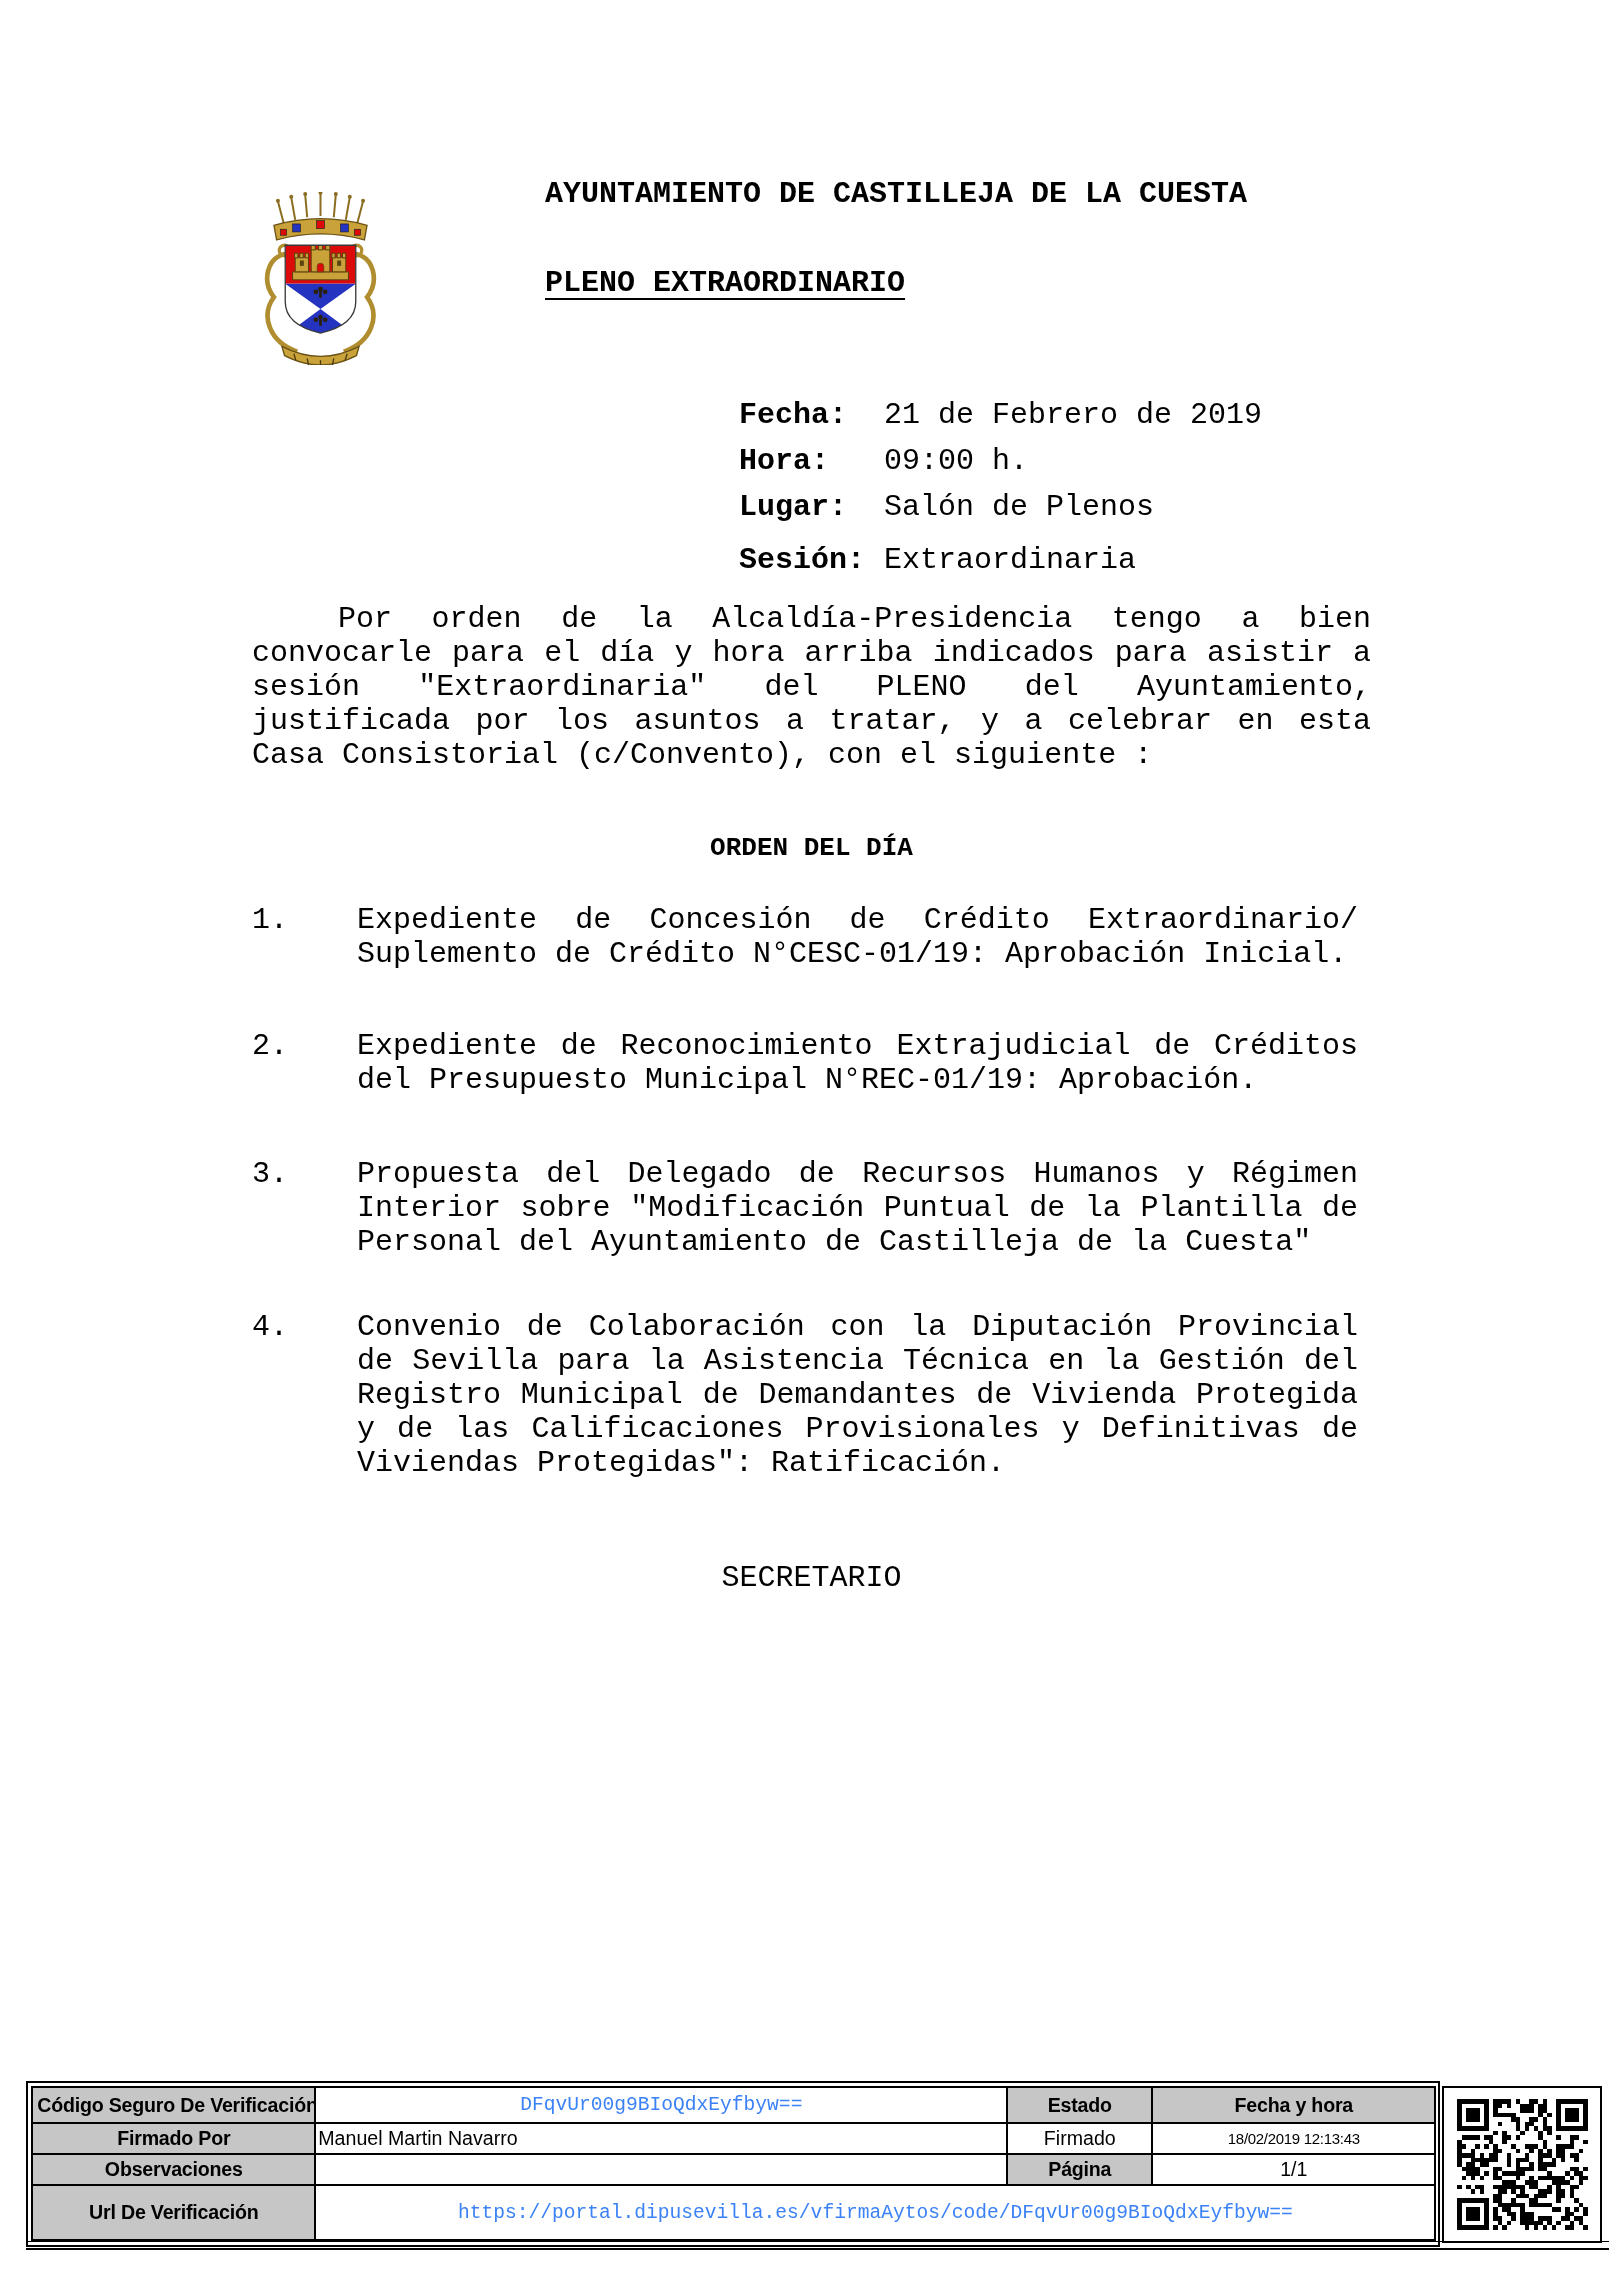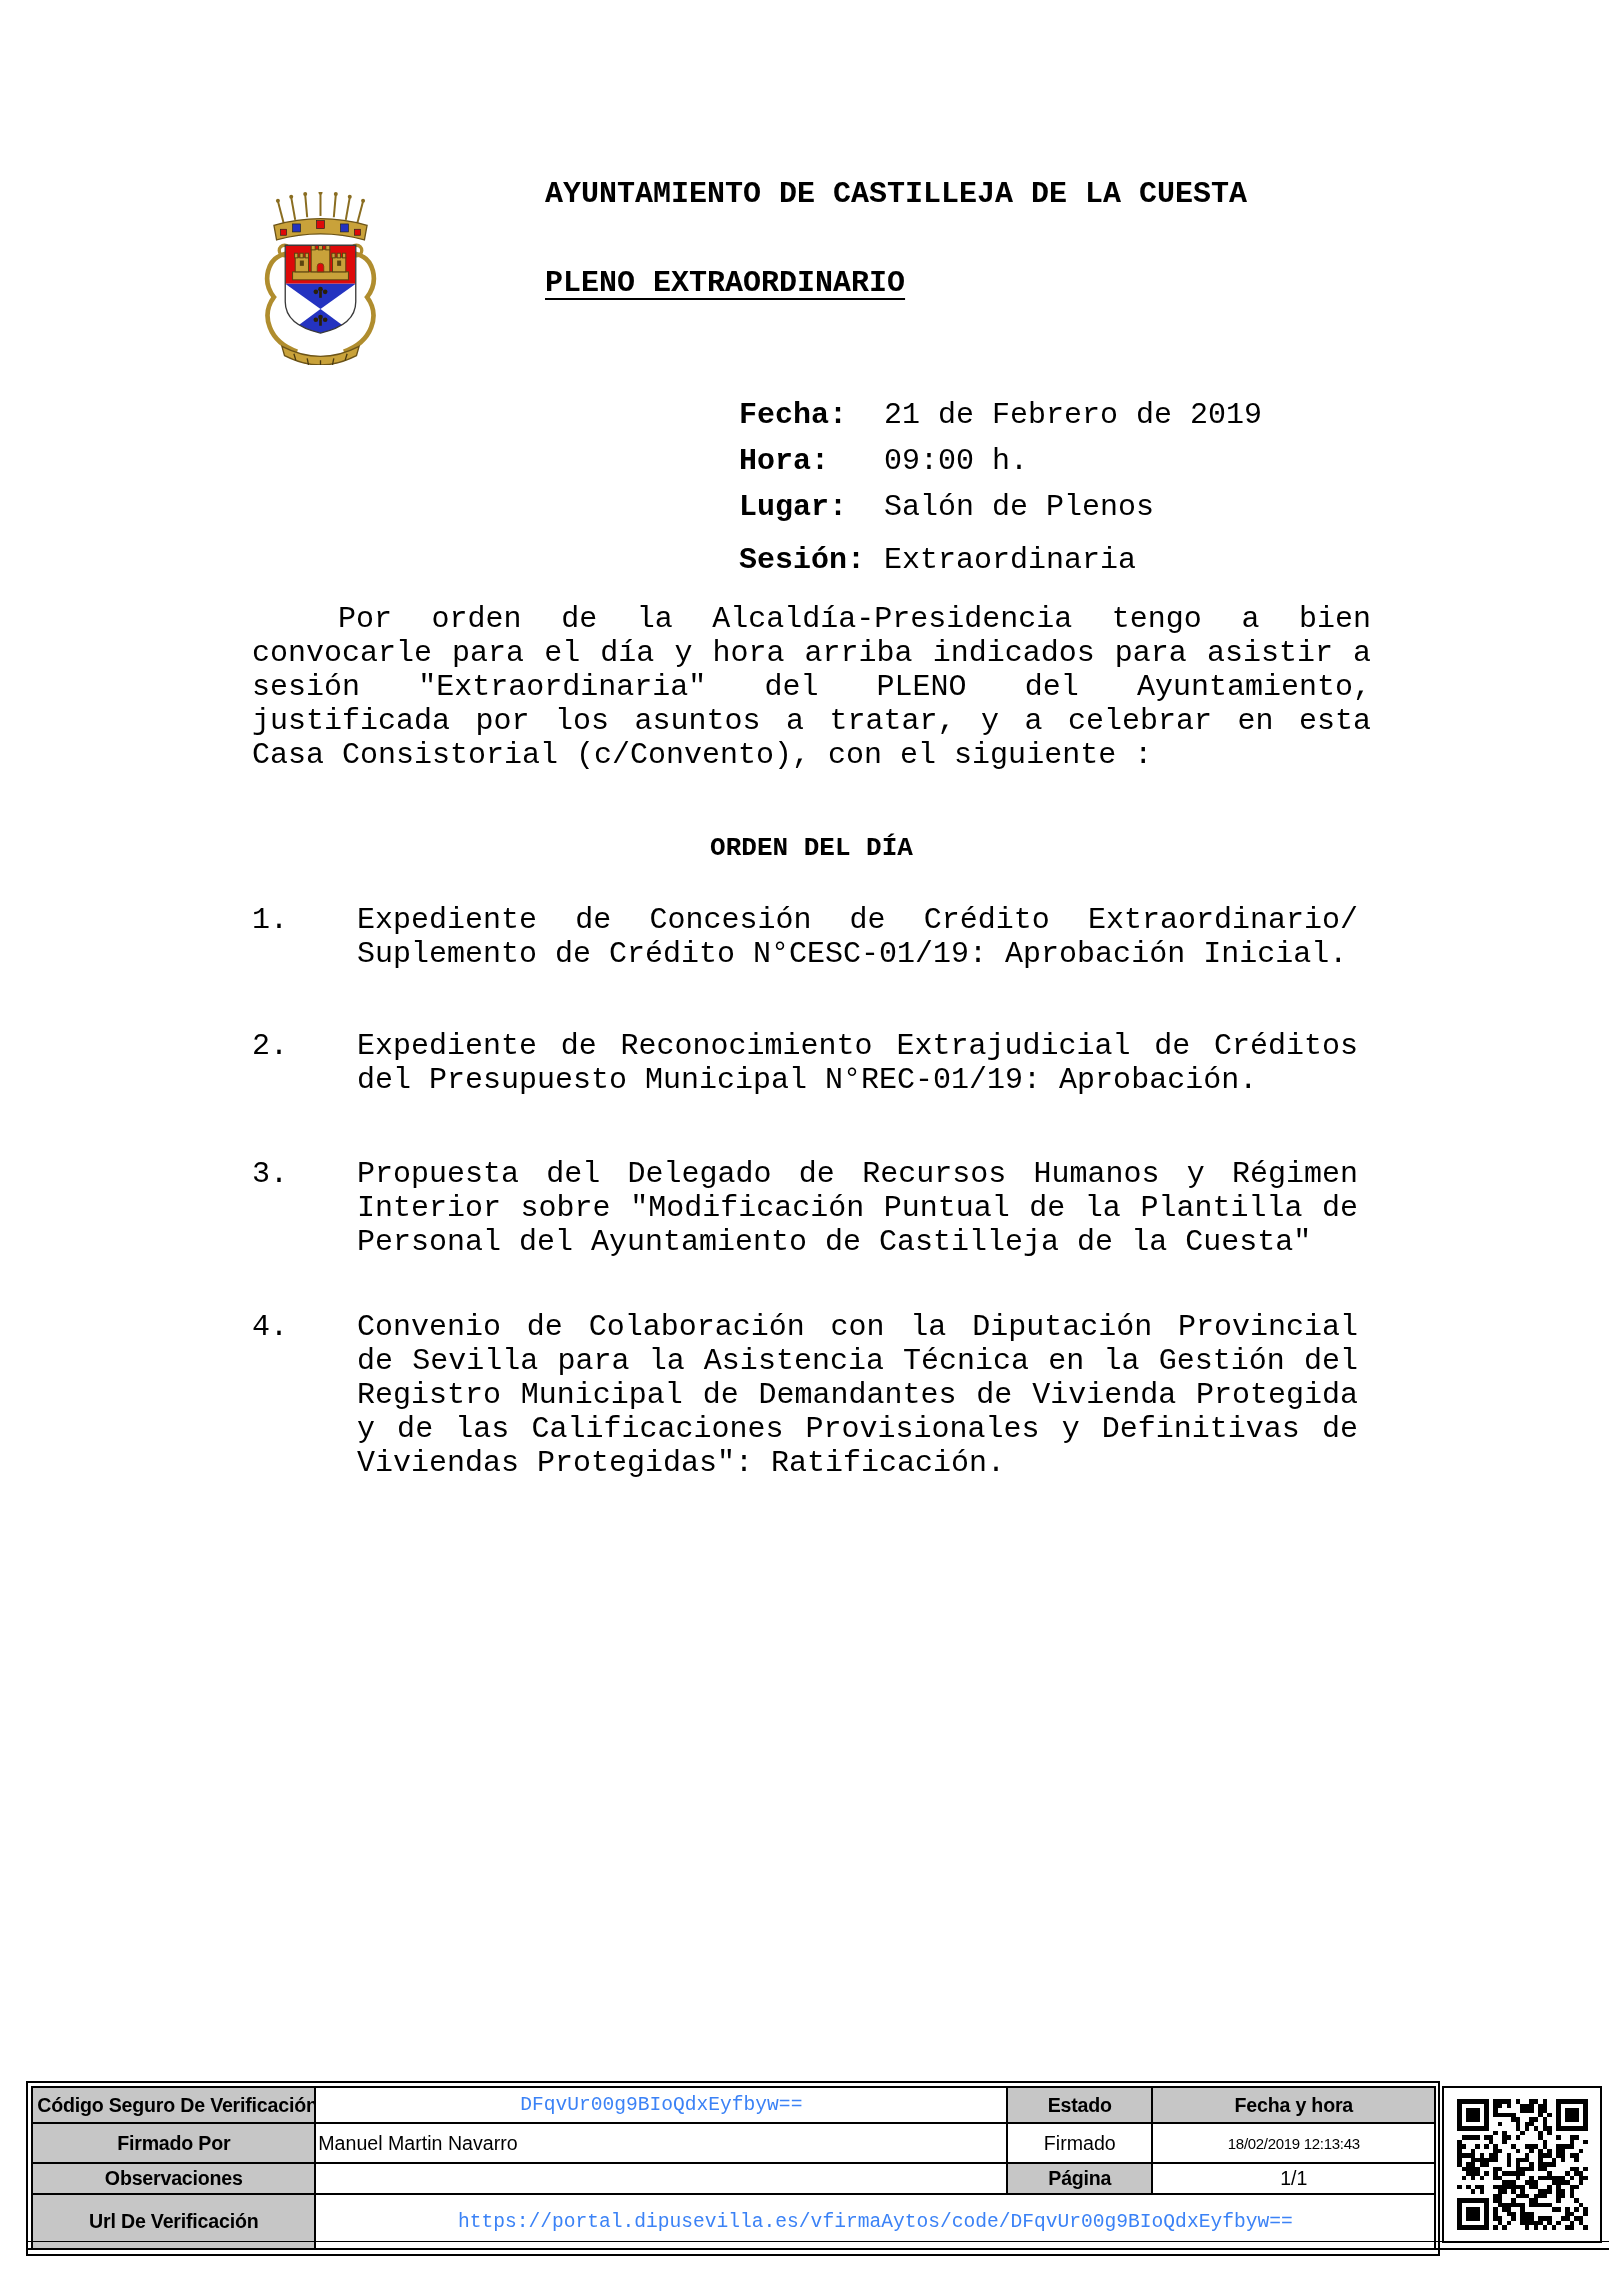--- a/index.html
+++ b/index.html
@@ -177,37 +177,38 @@
   </div>
   <div class="agenda-item" style="top:1157px">
     <span class="agenda-num">3.</span>
     <span class="agenda-text">Propuesta del Delegado de Recursos Humanos y Régimen Interior sobre "Modificación Puntual de la Plantilla de Personal del Ayuntamiento de Castilleja de la Cuesta"</span>
   </div>
   <div class="agenda-item" style="top:1310px">
     <span class="agenda-num">4.</span>
     <span class="agenda-text">Convenio de Colaboración con la Diputación Provincial de Sevilla para la Asistencia Técnica en la Gestión del Registro Municipal de Demandantes de Vivienda Protegida y de las Calificaciones Provisionales y Definitivas de Viviendas Protegidas": Ratificación.</span>
   </div>
 
+  <div class="sig-title">SECRETARIO</div>
 
   <div class="sig-table-wrap">
     <table class="sig">
       <colgroup>
           <col style="width:283px">
           <col style="width:692px">
           <col style="width:145px">
           <col style="width:283px">
         </colgroup>
       <tbody>
           <tr style="height:36px">
         <td class="glabel">Código Seguro De Verificación:</td>
         <td class="mono">DFqvUr00g9BIoQdxEyfbyw==</td>
         <td class="glabel">Estado</td>
         <td class="glabel">Fecha y hora</td>
       </tr>
-      <tr style="height:40px">
+      <tr style="height:31px">
         <td class="glabel">Firmado Por</td>
         <td class="name-cell">Manuel Martin Navarro</td>
         <td>Firmado</td>
         <td class="narrow">18/02/2019 12:13:43</td>
       </tr>
       <tr style="height:31px">
         <td class="glabel">Observaciones</td>
         <td></td>
         <td class="glabel">Página</td>
         <td>1/1</td>

